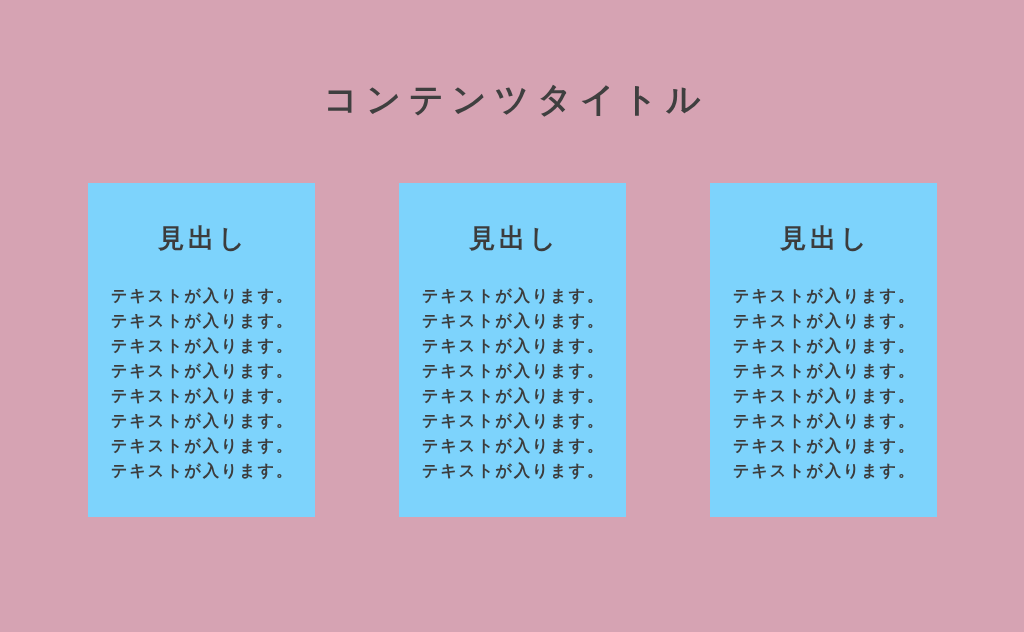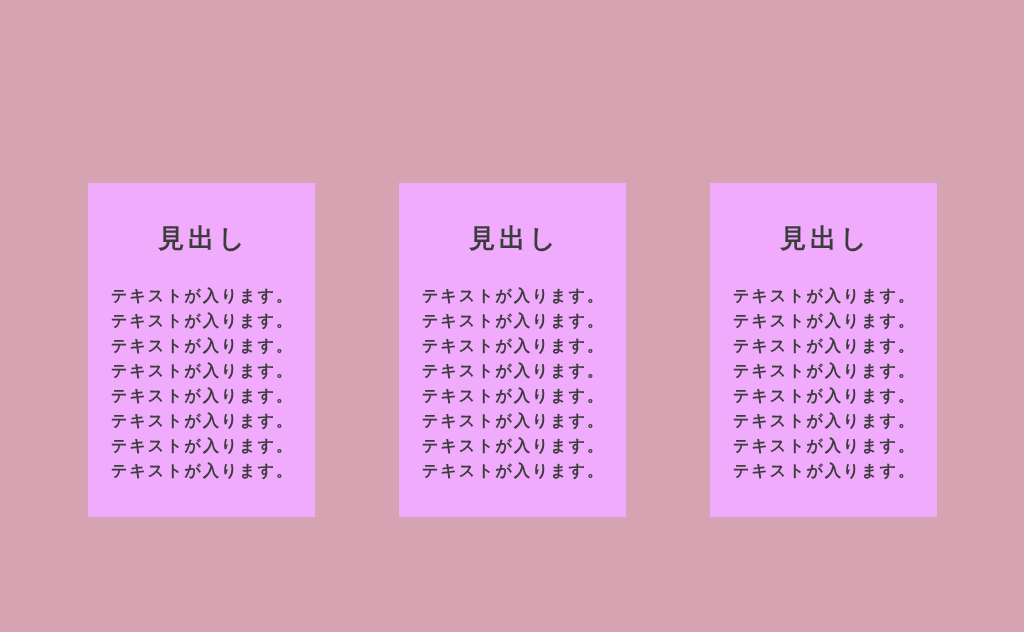--- a/index.html
+++ b/index.html
@@ -37,21 +37,21 @@
     top: 183px;
     width: 849px;
     height: 334px;
     display: flex;
     justify-content: space-between;
   }
   .card {
     width: 227px;
     height: 334px;
     box-sizing: border-box;
-    background: #f0abfc;
+    background: #7dd3fc;
     text-align: center;
     padding-top: 37px;
   }
   .card-heading {
     margin: 0;
     font-size: 26px;
     line-height: 36px;
     font-weight: 700;
     letter-spacing: 4px;
     padding-left: 4px;
@@ -68,20 +68,21 @@
     padding-left: 2px;
     color: #3C3C3C;
     white-space: nowrap;
   }
 </style>
 </head>
 <body>
 
 <div class="slide">
 
+  <h1 class="content-title">コンテンツタイトル</h1>
 
   <div class="cards">
 
     <div class="card">
       <h2 class="card-heading">見出し</h2>
       <div class="card-body">
         <div class="card-text-line">テキストが入ります。</div>
         <div class="card-text-line">テキストが入ります。</div>
         <div class="card-text-line">テキストが入ります。</div>
         <div class="card-text-line">テキストが入ります。</div>

